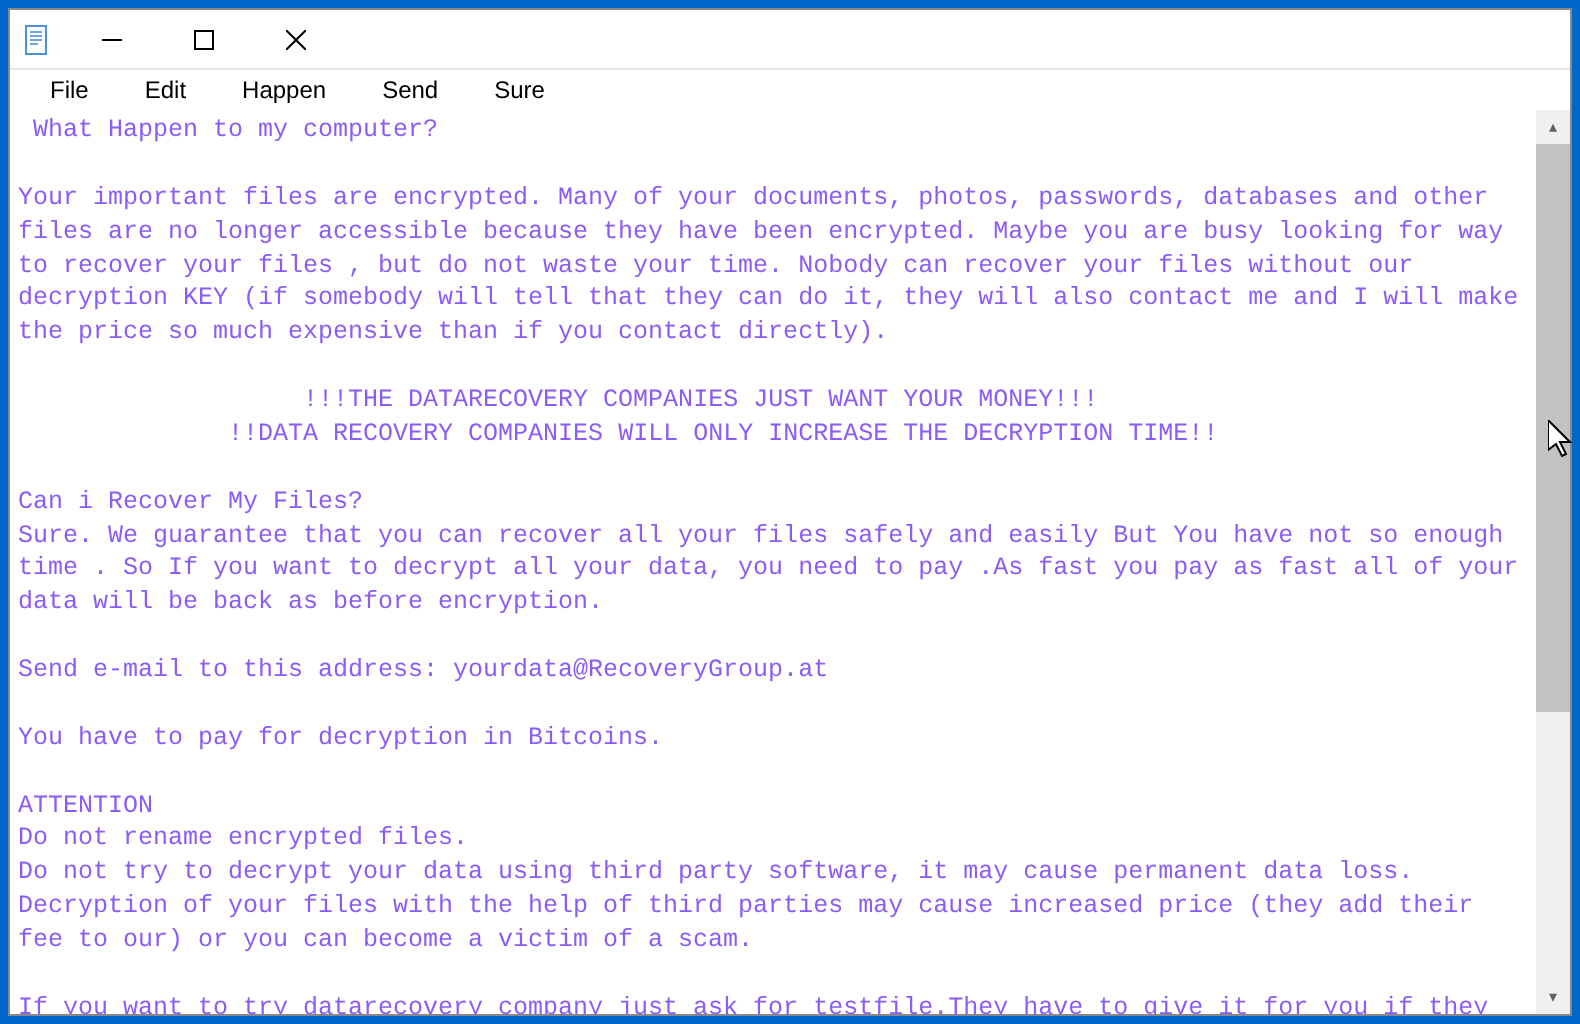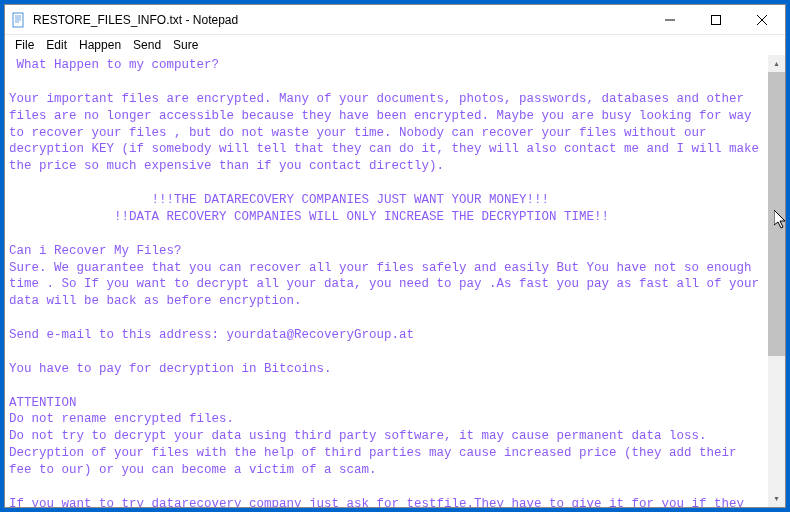--- a/index.html
+++ b/index.html
@@ -53,23 +53,23 @@
       font-family: "Segoe UI", sans-serif;
       font-size: 10px;
       background: transparent;
       border: none;
       cursor: pointer;
     }
     .menubar {
       height: 20px;
       display: flex;
       align-items: center;
-      padding: 0 4px;
+      padding: 0 14px;
       font-size: 12px;
-      gap: 0;
+      gap: 16px;
     }
     .menu-item {
       padding: 1px 6px;
       cursor: pointer;
     }
     .content-wrap {
       flex: 1;
       display: flex;
       overflow: hidden;
     }
@@ -128,21 +128,20 @@
   <div class="titlebar">
     <span class="titlebar-icon">
       <svg width="16" height="16" viewBox="0 0 16 16">
         <rect x="2" y="1" width="10" height="14" fill="#fff" stroke="#4a90d9" stroke-width="1"></rect>
         <line x1="4" y1="4" x2="10" y2="4" stroke="#4a90d9" stroke-width="0.8"></line>
         <line x1="4" y1="6" x2="10" y2="6" stroke="#4a90d9" stroke-width="0.8"></line>
         <line x1="4" y1="8" x2="10" y2="8" stroke="#4a90d9" stroke-width="0.8"></line>
         <line x1="4" y1="10" x2="8" y2="10" stroke="#4a90d9" stroke-width="0.8"></line>
       </svg>
     </span>
-    <span class="titlebar-title">RESTORE_FILES_INFO.txt - Notepad</span>
     <div class="window-controls">
       <button class="win-btn">
         <svg width="10" height="10" viewBox="0 0 10 10">
             <line x1="0" y1="5" x2="10" y2="5" stroke="#000" stroke-width="1"></line>
           </svg>
       </button>
       <button class="win-btn">
         <svg width="10" height="10" viewBox="0 0 10 10">
             <rect x="0.5" y="0.5" width="9" height="9" fill="none" stroke="#000" stroke-width="1"></rect>
           </svg>

